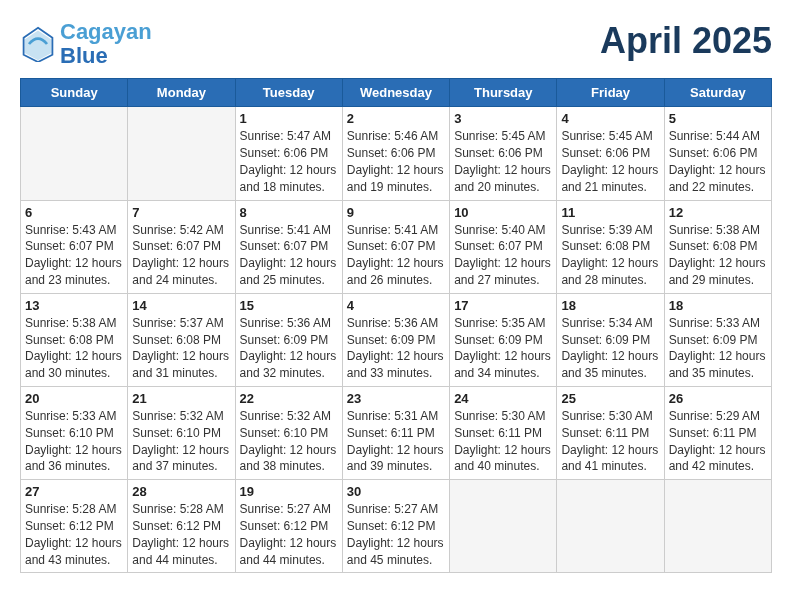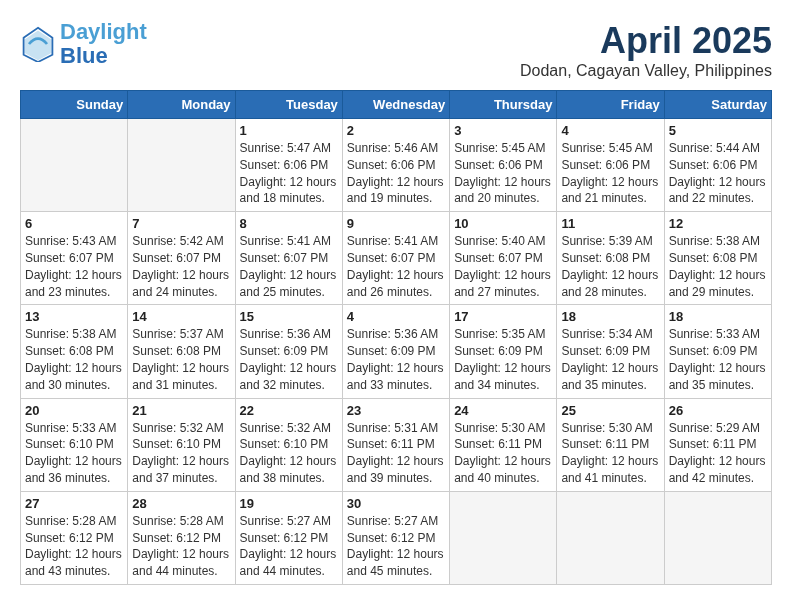--- a/index.html
+++ b/index.html
@@ -48,21 +48,21 @@
     }
     .calendar {
       width: 100%;
       border-collapse: collapse;
       font-size: 11px;
     }
     .calendar th {
       background-color: #2a6db5;
       color: #fff;
       padding: 6px 4px;
-      text-align: right;
+      text-align: center;
       font-size: 13px;
       font-weight: bold;
       border: 1px solid #1a5a9a;
     }
     .calendar td {
       border: 1px solid #ccc;
       vertical-align: top;
       padding: 4px;
       width: calc(100% / 7);
       height: 90px;
@@ -88,27 +88,26 @@
 
 <div class="header-section">
   <div class="logo">
     <svg class="logo-icon" viewBox="0 0 40 40">
       <polygon points="20,5 35,15 35,30 20,38 5,30 5,15" fill="#4a9fd4" opacity="0.3"></polygon>
       <polygon points="20,2 36,13 36,32 20,40 4,32 4,13" fill="none" stroke="#2a6db5" stroke-width="2"></polygon>
       <path d="M10,20 Q20,8 30,20" fill="none" stroke="#4a9fd4" stroke-width="3"></path>
     </svg>
     <div>
       <div class="logo-text">
-        <span>Daylight</span><br><span style="color:#2a6db5">Blue</span>
+        <span>Cagayan</span><br><span style="color:#2a6db5">Blue</span>
       </div>
     </div>
   </div>
   <div class="title-section">
     <div class="month-title">April 2025</div>
-    <div class="subtitle">Dodan, Cagayan Valley, Philippines</div>
   </div>
 </div>
 
 <table class="calendar">
   <thead>
     <tr>
     <th>Sunday</th>
         <th>Monday</th>
         <th>Tuesday</th>
         <th>Wednesday</th>

